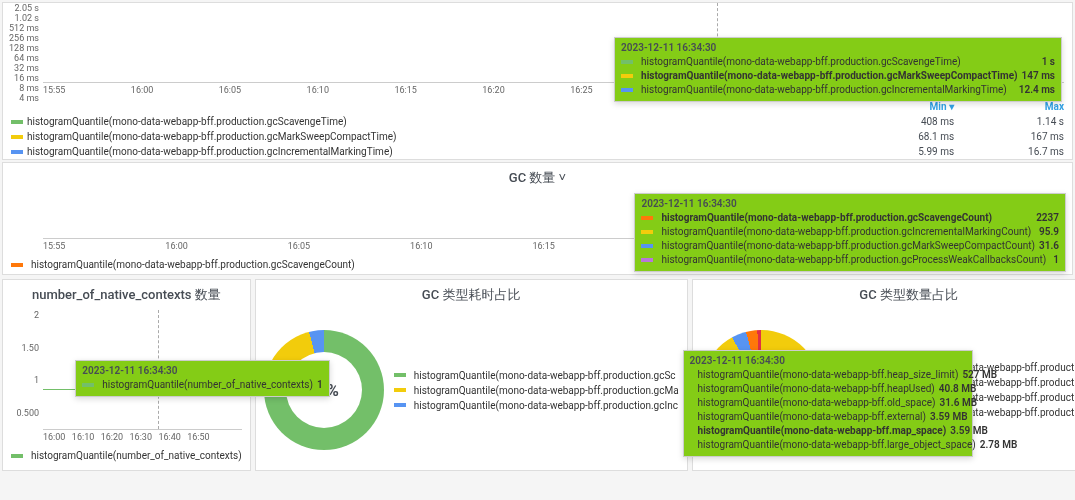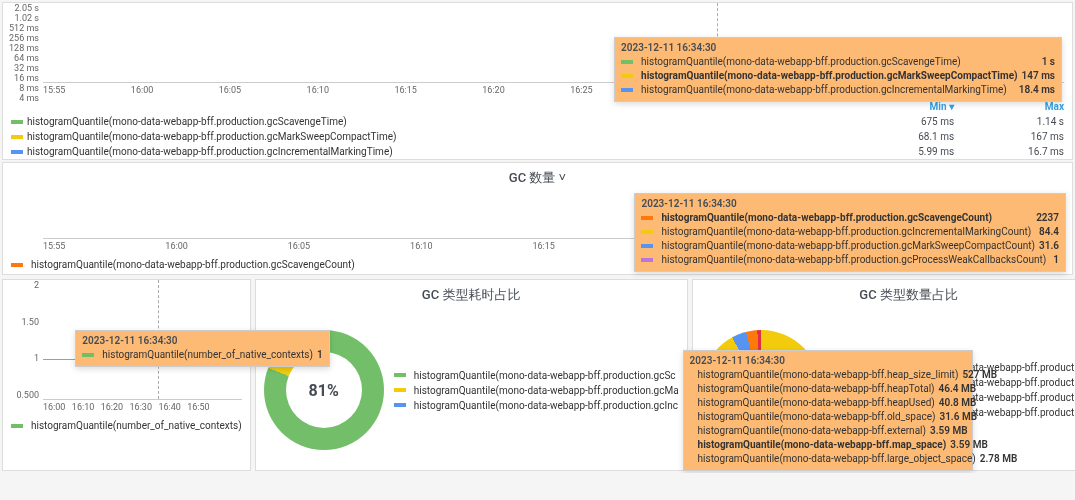--- a/index.html
+++ b/index.html
@@ -1,30 +1,30 @@
 <!DOCTYPE html>
 <html><head>
 <meta charset="utf-8">
 <style>
   * { box-sizing: border-box; margin: 0; padding: 0; }
   body { font-family: -apple-system, BlinkMacSystemFont, "Segoe UI", Roboto, sans-serif; font-size: 11px; background: #f5f5f5; color: #333; width: 1075px; }
   .panel { background: #fff; border: 1px solid #ddd; margin: 2px; position: relative; }
   .panel-title { text-align: center; font-size: 13px; font-weight: 500; padding: 6px 0; color: #464c54; }
   .chart-area { position: relative; height: 80px; }
   .chart-area.tall { height: 120px; }
-  .y-axis { position: absolute; left: 0; top: 0; bottom: 0; width: 40px; display: flex; flex-direction: column; justify-content: space-between; font-size: 9px; color: #666; text-align: right; padding-right: 4px; }
+  .y-axis { position: absolute; left: 0; top: 0; bottom: 12px; width: 40px; display: flex; flex-direction: column; justify-content: space-between; font-size: 9px; color: #666; text-align: right; padding-right: 4px; }
   .x-axis { display: flex; justify-content: space-between; font-size: 9px; color: #666; padding: 2px 40px 4px 40px; }
   .plot { position: absolute; left: 40px; right: 8px; top: 0; bottom: 0; border-bottom: 1px solid #ccc; }
   .legend-table { width: 100%; font-size: 10px; border-collapse: collapse; }
   .legend-table td, .legend-table th { padding: 2px 8px; text-align: left; white-space: nowrap; }
   .legend-table th { font-weight: 700; color: #33a2e5; }
   .legend-table th.max { color: #33a2e5; }
   .legend-table td.num { text-align: right; color: #464c54; }
   .swatch { display: inline-block; width: 12px; height: 4px; margin-right: 4px; vertical-align: middle; }
-  .tooltip { position: absolute; background: #fdba74; border: 1px solid #ccc; box-shadow: 0 2px 6px rgba(0,0,0,0.15); font-size: 10px; z-index: 10; padding: 4px 6px; }
+  .tooltip { position: absolute; background: #84cc16; border: 1px solid #ccc; box-shadow: 0 2px 6px rgba(0,0,0,0.15); font-size: 10px; z-index: 10; padding: 4px 6px; }
   .tooltip .tt-time { font-weight: 600; color: #464c54; margin-bottom: 2px; }
   .tooltip .tt-row { display: flex; align-items: center; gap: 4px; white-space: nowrap; line-height: 1.4; }
   .tooltip .tt-row .val { margin-left: auto; font-weight: 600; }
   .bold { font-weight: 700; }
   .row-3 { display: flex; }
   .row-3 .panel { flex: 1; }
   .pie-holder { display: flex; align-items: center; justify-content: center; gap: 10px; padding: 8px; height: 160px; }
   .pie { width: 120px; height: 120px; border-radius: 50%; position: relative; }
   .pie-hole { position: absolute; inset: 22px; background: #fff; border-radius: 50%; display: flex; align-items: center; justify-content: center; font-weight: 700; font-size: 16px; color: #464c54; }
   .pie-legend { font-size: 10px; overflow: hidden; }
@@ -61,21 +61,21 @@
             <span class="val">1 s</span>
           </div>
           <div class="tt-row bold">
             <span class="swatch" style="background:#f2cc0c"></span>
             <span>histogramQuantile(mono-data-webapp-bff.production.gcMarkSweepCompactTime)</span>
             <span class="val">147 ms</span>
           </div>
           <div class="tt-row">
             <span class="swatch" style="background:#5794f2"></span>
             <span>histogramQuantile(mono-data-webapp-bff.production.gcIncrementalMarkingTime)</span>
-            <span class="val">18.4 ms</span>
+            <span class="val">12.4 ms</span>
           </div>
         </div>
     </div>
   </div>
   <div class="x-axis" id="p1x">
       <span>15:55</span>
       <span>16:00</span>
       <span>16:05</span>
       <span>16:10</span>
       <span>16:15</span>
@@ -91,21 +91,21 @@
     <thead>
         <tr>
           <th></th>
           <th style="text-align:right"><span>Min</span> <span>▾</span></th>
           <th class="max" style="text-align:right">Max</th>
         </tr>
       </thead>
     <tbody id="p1lg">
         <tr>
           <td><span class="swatch" style="background:#73bf69"></span><span>histogramQuantile(mono-data-webapp-bff.production.gcScavengeTime)</span></td>
-          <td class="num">675 ms</td>
+          <td class="num">408 ms</td>
           <td class="num">1.14 s</td>
         </tr>
         <tr>
           <td><span class="swatch" style="background:#f2cc0c"></span><span>histogramQuantile(mono-data-webapp-bff.production.gcMarkSweepCompactTime)</span></td>
           <td class="num">68.1 ms</td>
           <td class="num">167 ms</td>
         </tr>
         <tr>
           <td><span class="swatch" style="background:#5794f2"></span><span>histogramQuantile(mono-data-webapp-bff.production.gcIncrementalMarkingTime)</span></td>
           <td class="num">5.99 ms</td>
@@ -124,21 +124,21 @@
       <div class="tt-time">2023-12-11 16:34:30</div>
       <div id="p2tt">
           <div class="tt-row bold">
             <span class="swatch" style="background:#ff780a"></span>
             <span>histogramQuantile(mono-data-webapp-bff.production.gcScavengeCount)</span>
             <span class="val">2237</span>
           </div>
           <div class="tt-row">
             <span class="swatch" style="background:#f2cc0c"></span>
             <span>histogramQuantile(mono-data-webapp-bff.production.gcIncrementalMarkingCount)</span>
-            <span class="val">84.4</span>
+            <span class="val">95.9</span>
           </div>
           <div class="tt-row">
             <span class="swatch" style="background:#5794f2"></span>
             <span>histogramQuantile(mono-data-webapp-bff.production.gcMarkSweepCompactCount)</span>
             <span class="val">31.6</span>
           </div>
           <div class="tt-row">
             <span class="swatch" style="background:#b877d9"></span>
             <span>histogramQuantile(mono-data-webapp-bff.production.gcProcessWeakCallbacksCount)</span>
             <span class="val">1</span>
@@ -159,20 +159,21 @@
     </div>
   <div class="mini-legend">
     <span class="swatch" style="background:#ff780a"></span>
     <span>histogramQuantile(mono-data-webapp-bff.production.gcScavengeCount)</span>
   </div>
 </div>
 
 <div class="row-3">
 
   <div class="panel">
+    <div class="panel-title">number_of_native_contexts 数量</div>
     <div class="chart-area tall">
       <div class="y-axis" id="p3y">
           <span>2</span>
           <span>1.50</span>
           <span>1</span>
           <span>0.500</span>
         </div>
       <div class="plot">
         <div class="vline" style="left:58%"></div>
         <div style="position:absolute;left:0;right:0;top:66%;border-top:1px solid #73bf69"></div>
@@ -252,25 +253,20 @@
     </div>
     <div class="tooltip" style="top:70px; left:-10px; right:auto; width:290px;">
       <div class="tt-time">2023-12-11 16:34:30</div>
       <div id="p5tt">
           <div class="tt-row">
             <span class="swatch" style="background:#73bf69"></span>
             <span>histogramQuantile(mono-data-webapp-bff.heap_size_limit)</span>
             <span class="val">527 MB</span>
           </div>
           <div class="tt-row">
-            <span class="swatch" style="background:#5794f2"></span>
-            <span>histogramQuantile(mono-data-webapp-bff.heapTotal)</span>
-            <span class="val">46.4 MB</span>
-          </div>
-          <div class="tt-row">
             <span class="swatch" style="background:#ff780a"></span>
             <span>histogramQuantile(mono-data-webapp-bff.heapUsed)</span>
             <span class="val">40.8 MB</span>
           </div>
           <div class="tt-row">
             <span class="swatch" style="background:#e02f44"></span>
             <span>histogramQuantile(mono-data-webapp-bff.old_space)</span>
             <span class="val">31.6 MB</span>
           </div>
           <div class="tt-row">

